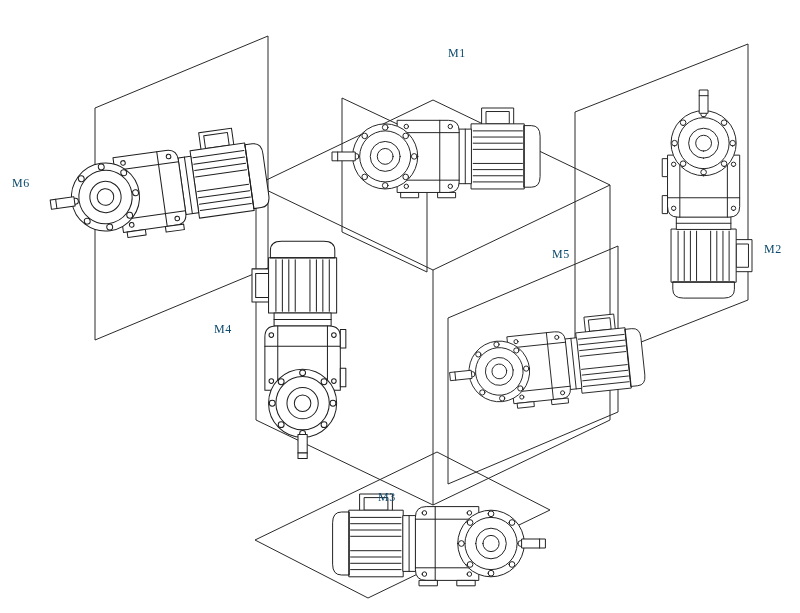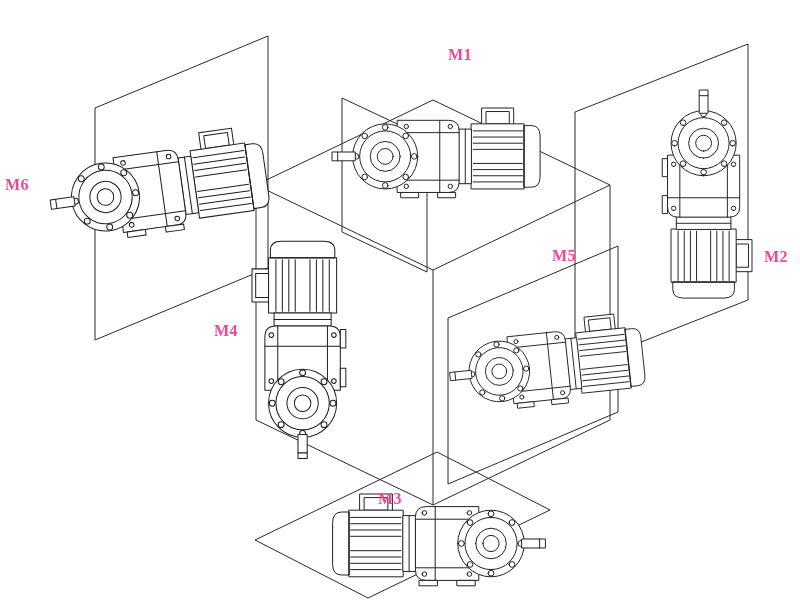--- a/index.html
+++ b/index.html
@@ -17,23 +17,23 @@
   }
   .stage svg {
     position: absolute;
     left: 0;
     top: 0;
     display: block;
   }
   .pos-label {
     position: absolute;
     font-family: "Liberation Serif", serif;
-    font-weight: bold;
-    font-size: 16px;
-    color: #ec4899;
+    font-weight: normal;
+    font-size: 12px;
+    color: #0c4a6e;
     letter-spacing: 0.5px;
     user-select: none;
   }
 </style>
 </head>
 <body>
 
 <div class="stage">
 
   <svg width="800" height="613" viewBox="0 0 800 613">
@@ -128,19 +128,19 @@
     <g transform="translate(462,330) rotate(-6) scale(0.82)">
       <use href="#gm"></use>
     </g>
 
     <g transform="translate(62,152) rotate(-8) scale(0.92)">
       <use href="#gm"></use>
     </g>
   </svg>
 
   <div class="pos-label" style="left:448px; top:46px">M1</div>
-  <div class="pos-label" style="left:764px; top:248px">M2</div>
+  <div class="pos-label" style="left:764px; top:242px">M2</div>
   <div class="pos-label" style="left:378px; top:490px">M3</div>
   <div class="pos-label" style="left:214px; top:322px">M4</div>
   <div class="pos-label" style="left:552px; top:247px">M5</div>
-  <div class="pos-label" style="left:5px; top:176px">M6</div>
+  <div class="pos-label" style="left:12px; top:176px">M6</div>
 
 </div>
 
 </body></html>

